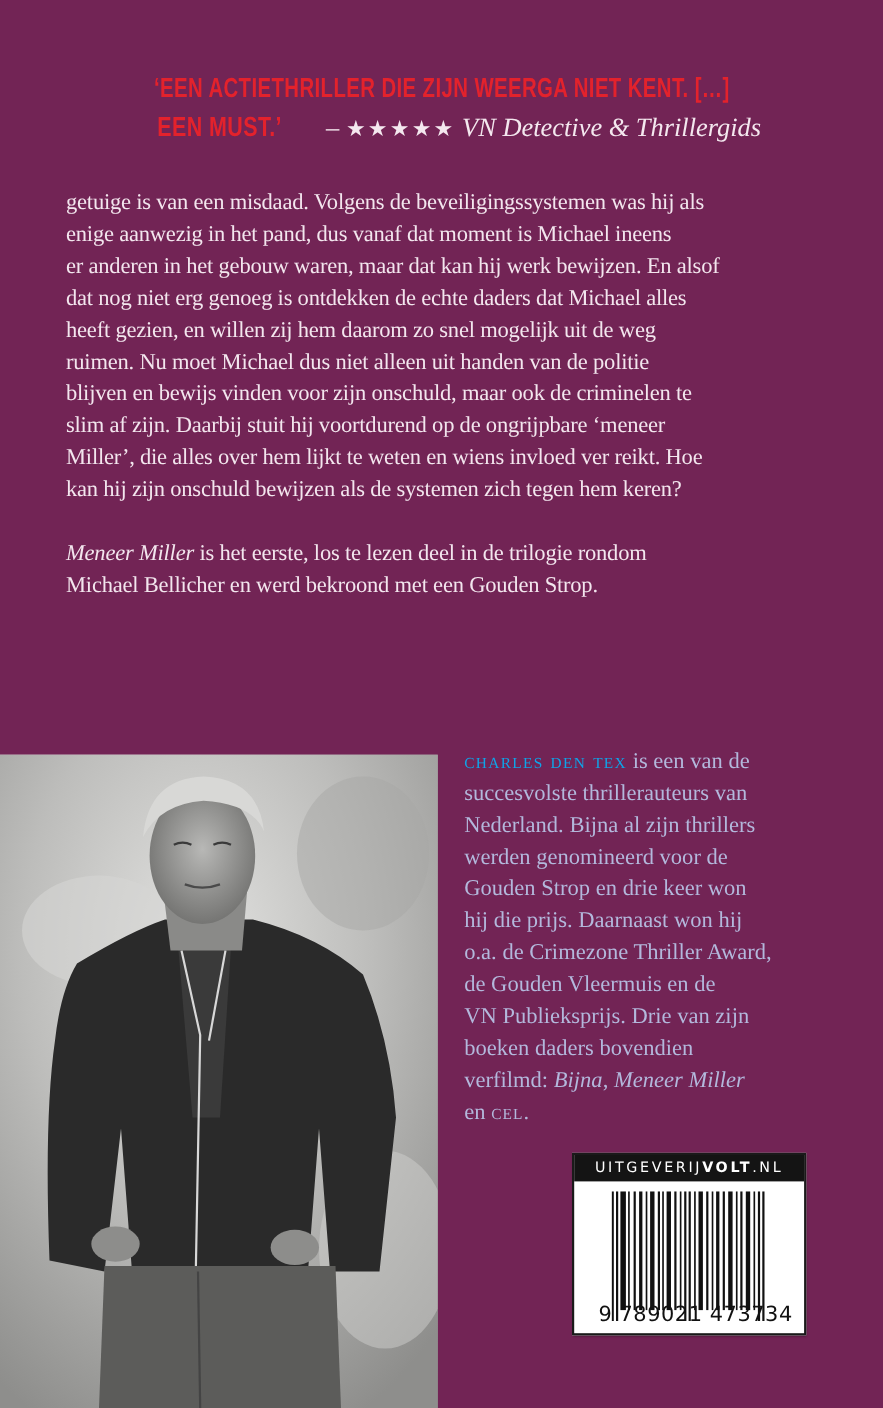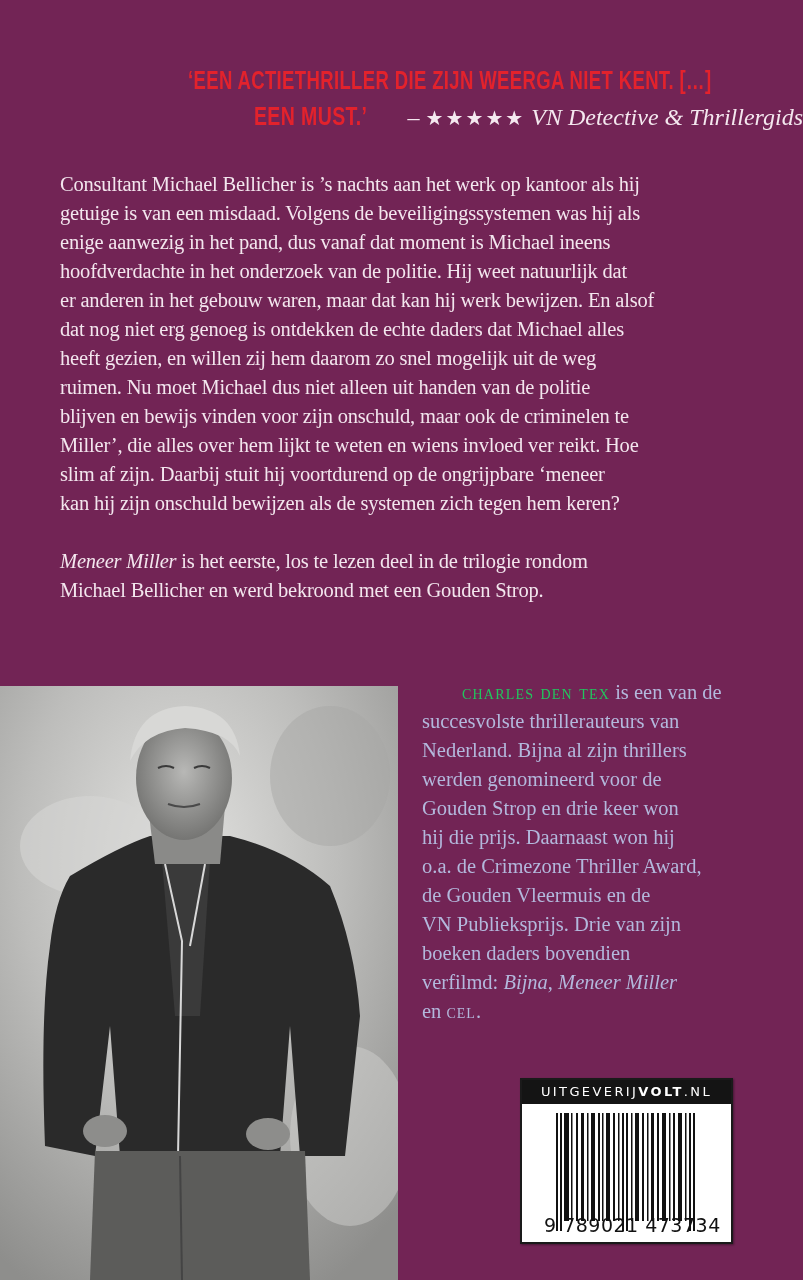--- a/index.html
+++ b/index.html
@@ -5,21 +5,21 @@
     * { margin: 0; padding: 0; box-sizing: border-box; }
     html, body { width: 803px; height: 1280px; overflow: hidden; }
     body {
       background: #722455;
       position: relative;
       font-family: "Liberation Serif", "DejaVu Serif", serif;
     }
     .quote {
       position: absolute;
       left: 0; top: 64px; width: 803px;
-      text-align: right;
+      text-align: center;
       line-height: 33px;
     }
     .quote .q-line { display: block; white-space: nowrap; }
     .quote .red {
       font-family: "Liberation Sans", "DejaVu Sans", sans-serif;
       font-weight: bold;
       color: #e3222c;
       font-size: 25px;
       letter-spacing: 0.5px;
       transform: scaleX(0.78);
@@ -59,32 +59,31 @@
 
     .bio {
       position: absolute;
       left: 422px; top: 678px; width: 370px;
       color: #b3b8dc;
       font-size: 20.5px;
       line-height: 29px;
     }
     .bio .bl { display: block; white-space: nowrap; }
     .bio .author {
-      color: #22c55e;
+      color: #0ea5e9;
       font-variant: small-caps;
       text-transform: lowercase;
       letter-spacing: 1.2px;
-      margin-left: 40px;
     }
     .bio .ital { font-style: italic; }
     .bio .caps { font-variant: small-caps; text-transform: lowercase; letter-spacing: 1px; }
 
     .barcode-box {
       position: absolute;
-      left: 520px; top: 1078px; width: 213px; height: 166px;
+      left: 520px; top: 1048px; width: 213px; height: 166px;
       background: #ffffff;
       border: 2px solid #1a1a1a;
       box-shadow: 1px 1px 2px rgba(0,0,0,0.4);
     }
     .barcode-box .publisher {
       height: 24px;
       background: #141414;
       color: #ffffff;
       font-family: "DejaVu Sans", sans-serif;
       font-size: 13px;
@@ -117,31 +116,29 @@
         <span>–</span>
         <span class="stars">★★★★★</span>
         <span class="src">VN Detective &amp; Thrillergids</span>
       </span>
     </span>
   </span>
 </div>
 
 <div class="body-text">
   <p>
-    <span class="bl">Consultant Michael Bellicher is ’s nachts aan het werk op kantoor als hij</span>
     <span class="bl">getuige is van een misdaad. Volgens de beveiligingssystemen was hij als</span>
     <span class="bl">enige aanwezig in het pand, dus vanaf dat moment is Michael ineens</span>
-    <span class="bl">hoofdverdachte in het onderzoek van de politie. Hij weet natuurlijk dat</span>
     <span class="bl">er anderen in het gebouw waren, maar dat kan hij werk bewijzen. En alsof</span>
     <span class="bl">dat nog niet erg genoeg is ontdekken de echte daders dat Michael alles</span>
     <span class="bl">heeft gezien, en willen zij hem daarom zo snel mogelijk uit de weg</span>
     <span class="bl">ruimen. Nu moet Michael dus niet alleen uit handen van de politie</span>
     <span class="bl">blijven en bewijs vinden voor zijn onschuld, maar ook de criminelen te</span>
+    <span class="bl">slim af zijn. Daarbij stuit hij voortdurend op de ongrijpbare ‘meneer</span>
     <span class="bl">Miller’, die alles over hem lijkt te weten en wiens invloed ver reikt. Hoe</span>
-    <span class="bl">slim af zijn. Daarbij stuit hij voortdurend op de ongrijpbare ‘meneer</span>
     <span class="bl">kan hij zijn onschuld bewijzen als de systemen zich tegen hem keren?</span>
   </p>
   <p>
     <span class="bl"><span class="ital">Meneer Miller</span><span> is het eerste, los te lezen deel in de trilogie rondom</span></span>
     <span class="bl">Michael Bellicher en werd bekroond met een Gouden Strop.</span>
   </p>
 </div>
 
 <div class="photo">
   <svg width="398" height="594" viewBox="0 0 398 594">

